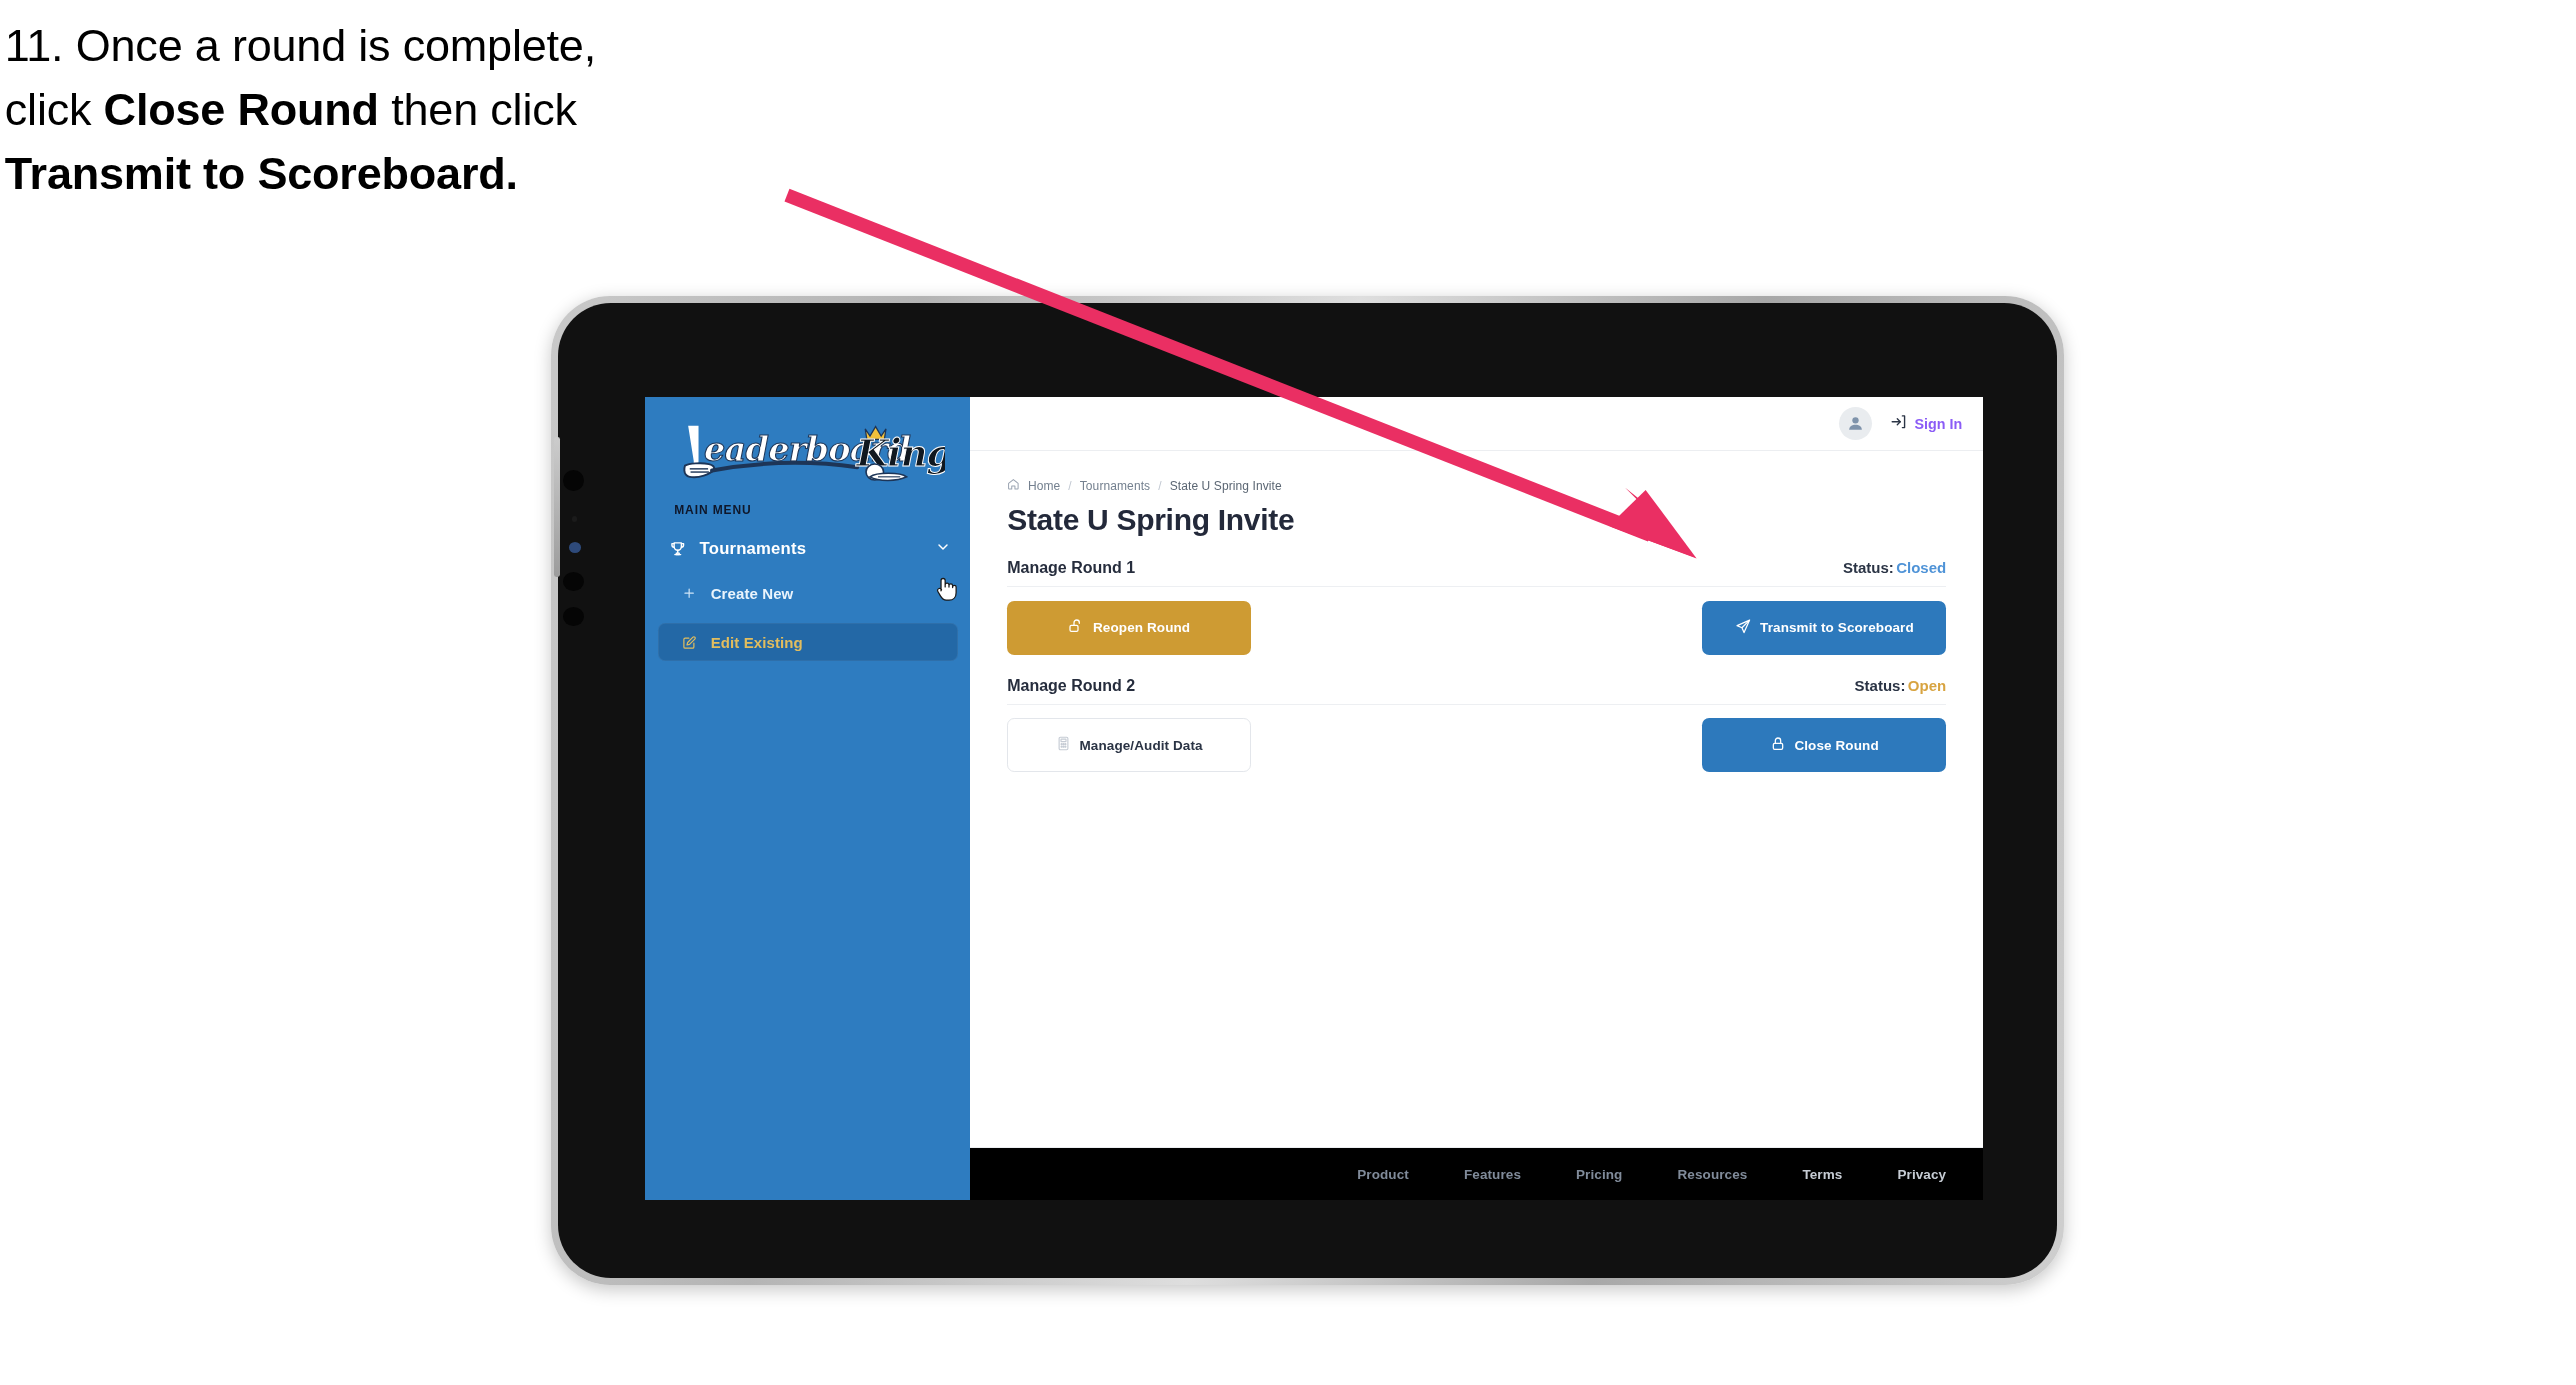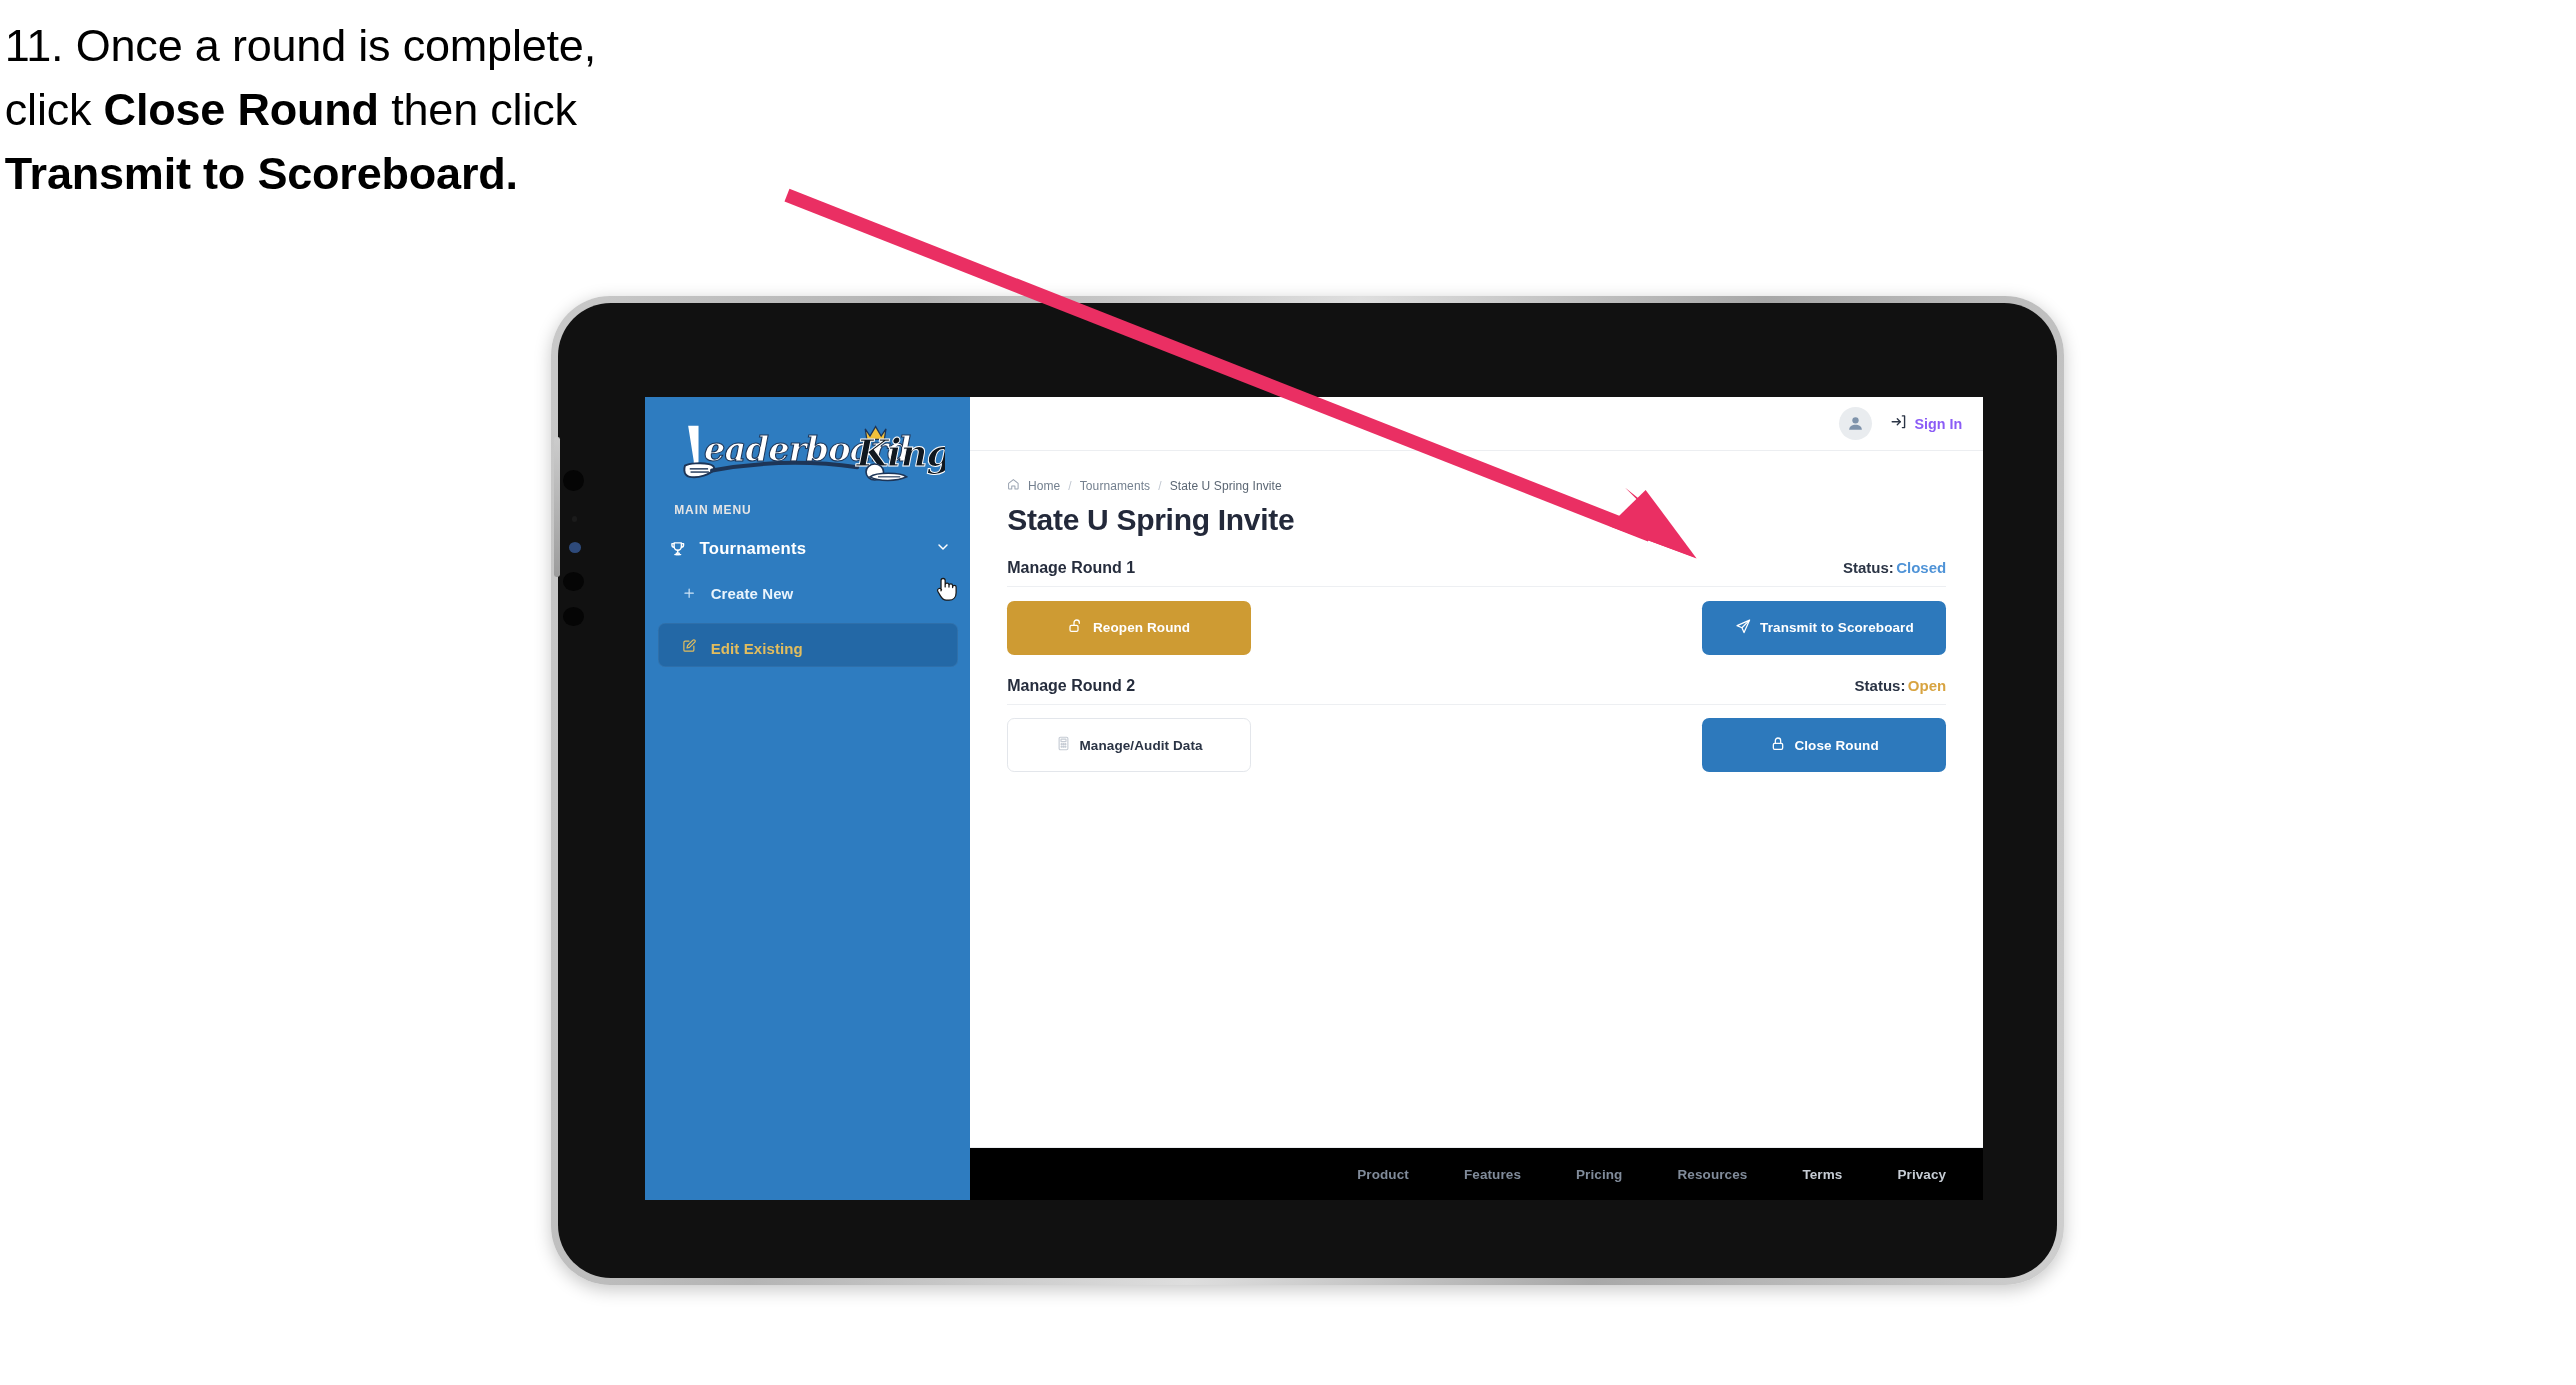--- a/index.html
+++ b/index.html
@@ -90,21 +90,21 @@
     display: flex;
     flex-direction: column;
     position: relative;
   }
   #logo-wrap {
     padding: 24px 0 0 24px;
     height: 99px;
   }
   #logo-svg { display: block; }
   #main-menu-label {
-    color: #e5e5e5;
+    color: #0f172a;
     font-size: 12px;
     font-weight: 700;
     letter-spacing: 0.9px;
     padding: 6.4px 0 0 29px;
   }
   .nav-top {
     display: flex;
     align-items: center;
     margin: 17.5px 19px 0 24px;
     padding: 4.8px 0;
@@ -130,21 +130,21 @@
   .nav-sub .sub-lab {
     font-size: 15px;
     font-weight: 700;
     margin-left: 4.8px;
     letter-spacing: 0.1px;
   }
   .nav-sub.active {
     background: #2368a6;
     box-shadow: inset 0 0 0 0.8px rgba(255,255,255,0.07);
   }
-  .nav-sub.active .sub-lab { color: #e2bd5e; margin-top: 6px; }
+  .nav-sub.active .sub-lab { color: #e2bd5e; }
 
   
   #cursor {
     position: absolute;
     left: 288px;
     top: 178px;
     width: 24px; height: 27px;
     z-index: 12;
   }
 

